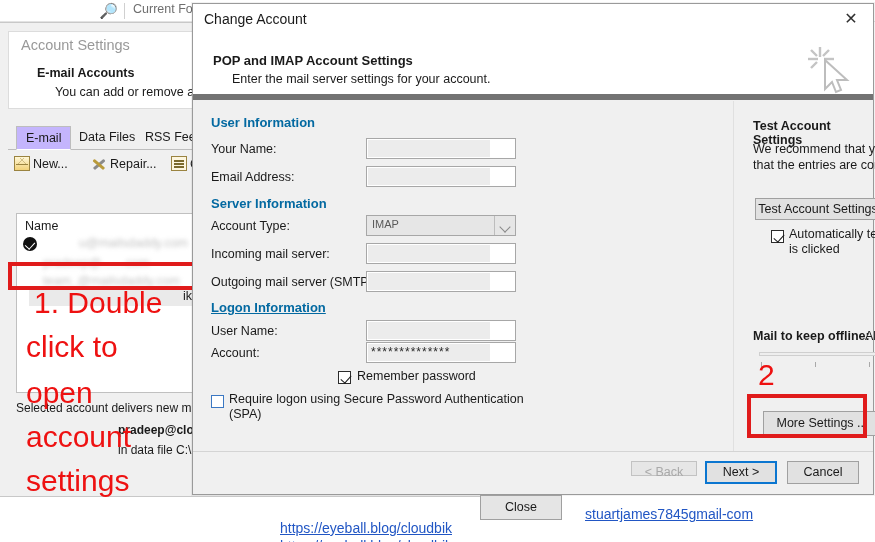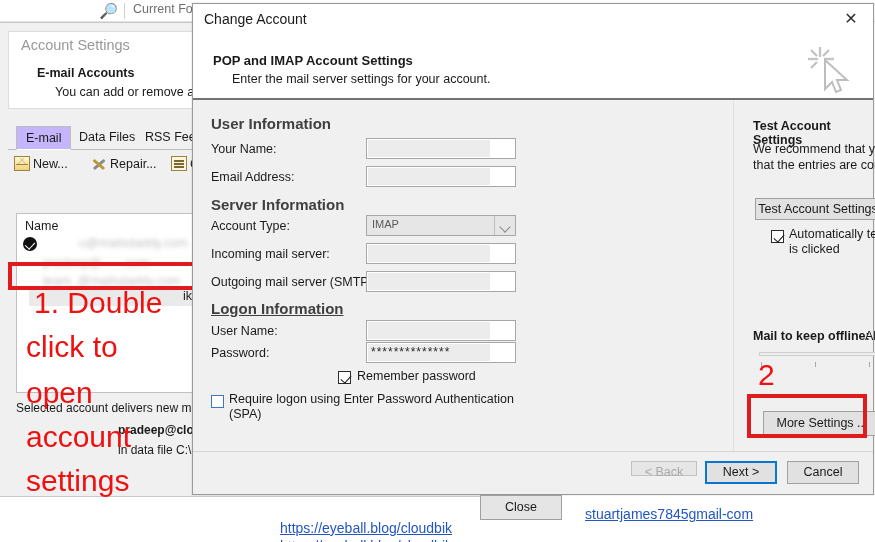--- a/index.html
+++ b/index.html
@@ -174,37 +174,37 @@
   }
   .dlg-title {
     position: absolute; left: 11px; top: 7px; font-size: 14px; color: #1a1a1a;
   }
   .dlg-close {
     position: absolute; right: 6px; top: 4px; width: 32px; height: 22px;
     font-size: 16px; color: #303030; text-align: center; line-height: 21px;
   }
   .dlg-hdr {
     position: absolute; left: 0; top: 30px; width: 100%; height: 66px;
-    background: #ffffff; border-bottom: 2px solid #737373;
+    background: #ffffff; border-bottom: 6px solid #737373;
   }
   .dlg-h1 {
     position: absolute; left: 20px; top: 19px;
     font-size: 13px; font-weight: bold; color: #1a1a1a;
   }
   .dlg-h2 {
     position: absolute; left: 39px; top: 38px; font-size: 12.5px; color: #1a1a1a;
   }
   .cursor-spark {
     position: absolute; right: 17px; top: 10px; width: 52px; height: 52px;
   }
 
   .dlg-body { position: absolute; left: 0; top: 97px; width: 100%; height: 352px; }
 
   .sect-h {
-    position: absolute; font-size: 15px; font-weight: bold; color: #404040;
+    position: absolute; font-size: 13px; font-weight: bold; color: #0369a1;
     white-space: nowrap;
   }
   .fld-lbl {
     position: absolute; font-size: 12.5px; color: #1a1a1a; white-space: nowrap;
   }
   .fld {
     position: absolute; left: 173px; width: 150px; height: 21px;
     background: #ffffff; border: 1px solid #a7a7a7;
   }
   .fld:before {
@@ -414,30 +414,30 @@
       <div class="fld" style="top:142px;"></div>
 
       <div class="fld-lbl" style="left:18px; top:174px;">Outgoing mail server (SMTP):</div>
       <div class="fld" style="top:170px;"></div>
 
       <div class="sect-h" style="left:18px; top:199px;text-decoration:underline;">Logon Information</div>
 
       <div class="fld-lbl" style="left:18px; top:223px;">User Name:</div>
       <div class="fld" style="top:219px;"></div>
 
-      <div class="fld-lbl" style="left:18px; top:245px;">Password:</div>
+      <div class="fld-lbl" style="left:18px; top:245px;">Account:</div>
       <div class="fld" style="top:241px;">
         <span class="fld-pwd">**************</span>
       </div>
 
       <div class="cb checked" style="left:145px; top:270px;"></div>
       <div class="cb-lbl" style="left:164px; top:268px;">Remember password</div>
 
       <div class="cb" style="left:18px; top:294px;"></div>
-      <div class="cb-lbl" style="left:36px; top:291px; white-space:normal; width:300px; line-height:15px;">Require logon using Enter Password Authentication (SPA)</div>
+      <div class="cb-lbl" style="left:36px; top:291px; white-space:normal; width:300px; line-height:15px;">Require logon using Secure Password Authentication (SPA)</div>
 
       <div class="right-title">Test Account Settings</div>
       <div class="right-desc">We recommend that you test your account to ensure that the entries are correct.</div>
 
       <div class="btn" style="left:562px; top:97px; width:140px; height:22px; line-height:20px;">Test Account Settings ...</div>
 
       <div class="cb checked" style="left:578px; top:129px;"></div>
       <div class="cb-lbl" style="left:596px; top:126px; white-space:normal; width:262px; line-height:15px;">Automatically test account settings when Next is clicked</div>
 
       <div class="offline-lbl">Mail to keep offline:</div>

